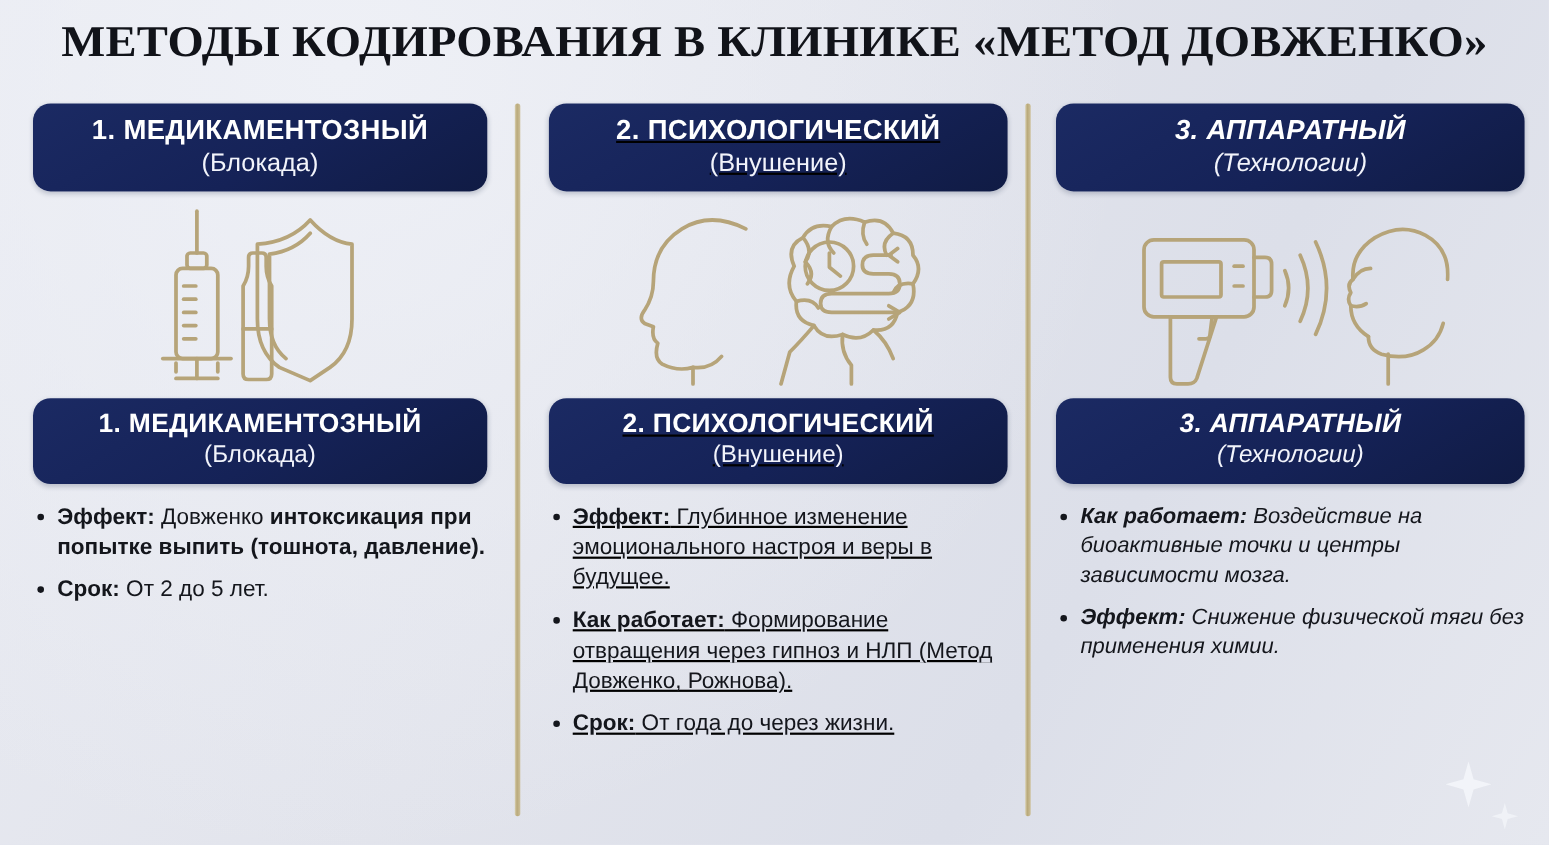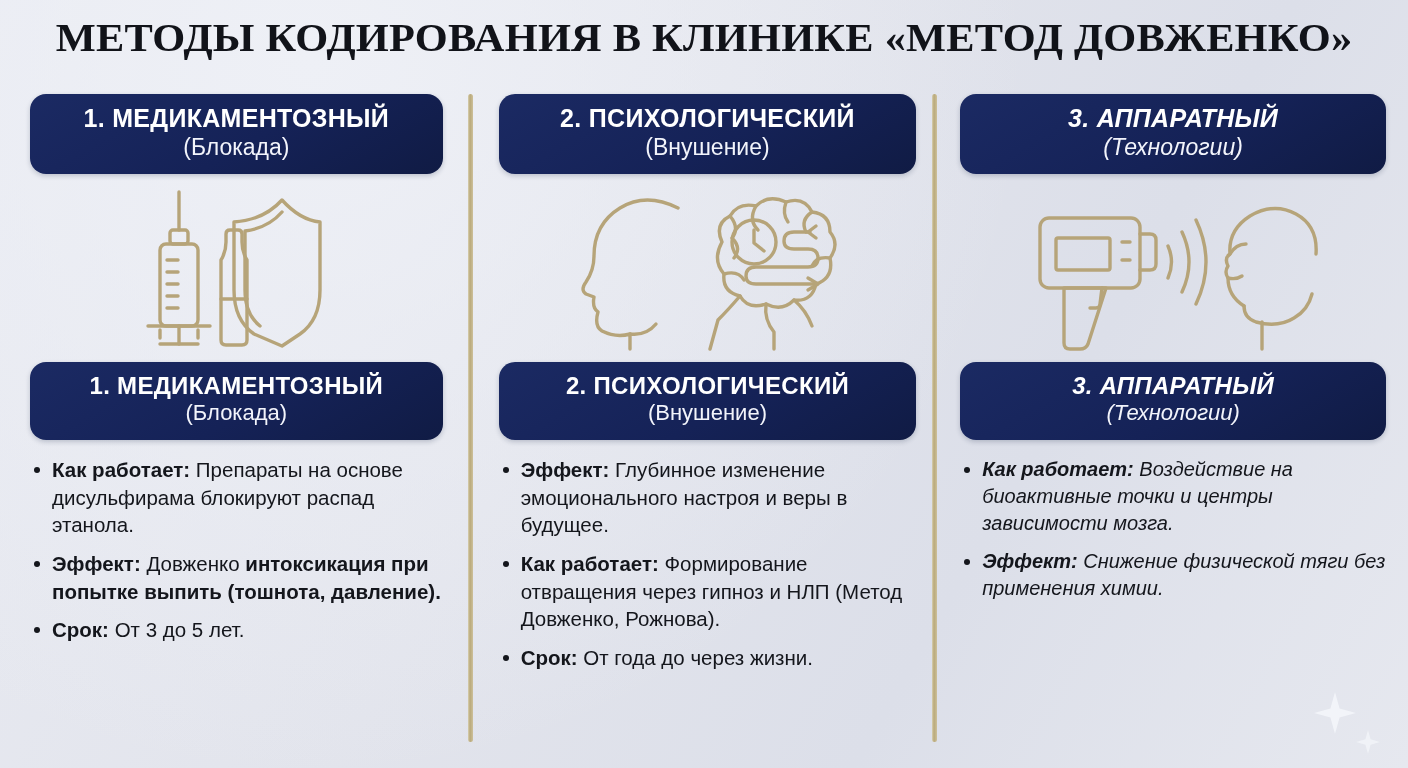--- a/index.html
+++ b/index.html
@@ -63,21 +63,21 @@
     height: 674px;
     display: flex;
   }
   .col {
     position: relative;
     width: 562px;
     box-sizing: border-box;
     padding: 0 28px;
   }
   .col.c1 { padding-left: 30px; padding-right: 28px; }
-  .col.c2 { padding-right: 24px; }
+  .col.c2 { padding-right: 24px; text-decoration: underline; }
   .col.c3 { padding-left: 20px; padding-right: 22px; font-style: italic; }
 
   
   .card {
     background: linear-gradient(150deg, #1b2a63 0%, #152257 55%, #101b44 100%);
     border-radius: 16px;
     padding: 10px 14px 13px;
     text-align: center;
     color: #ffffff;
     box-shadow: 0 2px 5px rgba(25,35,70,0.22);
@@ -214,23 +214,22 @@
           <path d="M156 140 Q141 128 141 104 L141 45 Q164 42 178 26" transform="translate(-22,0)"></path>
         </svg>
       </div>
 
       <div class="card card-bottom small">
         <div class="l1">1. МЕДИКАМЕНТОЗНЫЙ</div>
         <div class="l2">(Блокада)</div>
       </div>
 
       <ul class="bullets">
-        <li><b>Как работает:</b><span> Препараты на основе дисульфирама блокируют распад этанола.</span></li>
         <li><b>Эффект:</b><span> Довженко </span><span class="strong">интоксикация при попытке выпить (тошнота, давление).</span></li>
-        <li><b>Срок:</b><span> От 3 до 5 лет.</span></li>
+        <li><b>Срок:</b><span> От 2 до 5 лет.</span></li>
       </ul>
     </div>
 
     <div class="col c2">
 
       <div class="card card-top">
         <div class="l1">2. ПСИХОЛОГИЧЕСКИЙ</div>
         <div class="l2">(Внушение)</div>
       </div>
 

